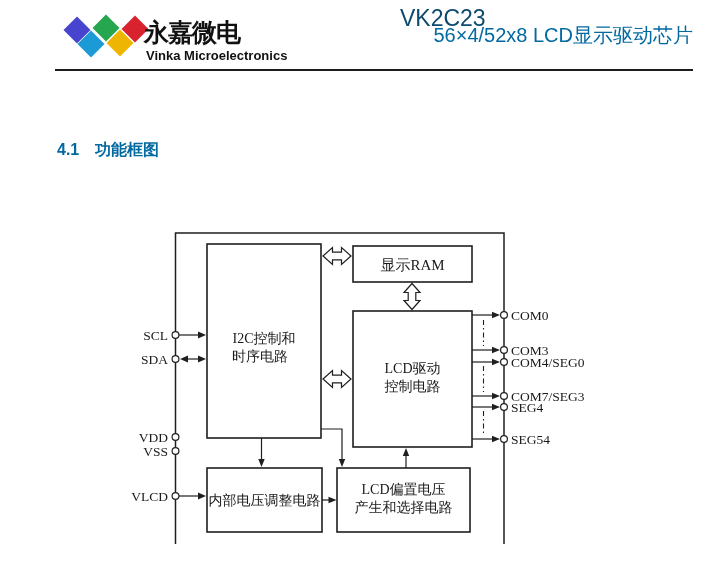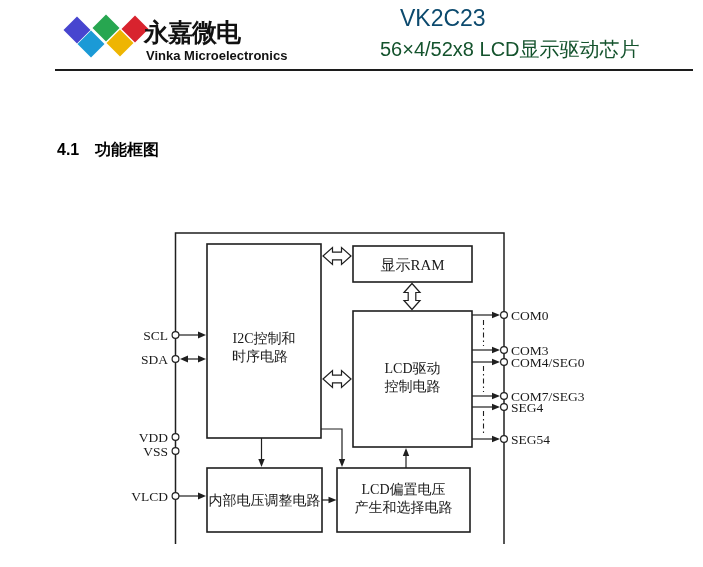--- a/index.html
+++ b/index.html
@@ -5,27 +5,27 @@
   html,body{margin:0;padding:0;background:#ffffff;}
   .page{
     position:relative;width:703px;height:544px;background:#ffffff;overflow:hidden;
     font-family:"Liberation Sans","DejaVu Sans",sans-serif;color:#1a1a1a;
   }
   .abs{position:absolute;}
   
   .brand{left:144px;top:16px;font-size:25px;font-weight:bold;letter-spacing:-1px;color:#111;}
   .tagline{left:146px;top:48px;font-size:13px;font-weight:bold;color:#111;}
   .part-number{left:400px;top:5px;width:273px;text-align:left;font-size:23px;font-weight:normal;color:#0c4a6e;}
-  .subtitle{left:380px;top:36px;width:313px;text-align:left;font-size:20px;color:#14532d;}
+  .subtitle{left:380px;top:22px;width:313px;text-align:right;font-size:20px;color:#0369a1;}
   .subtitle .cn{font-family:"Liberation Serif","DejaVu Serif",serif;}
   .header-rule{left:55px;top:69px;width:638px;height:2px;background:#1c1c1c;}
   
   .h1{left:58px;top:97px;font-size:20px;font-weight:bold;color:#000;}
   .h1 .num{display:inline-block;width:35px;}
-  .h2{left:57px;top:140px;font-size:16px;font-weight:bold;color:#000000;}
+  .h2{left:57px;top:140px;font-size:16px;font-weight:bold;color:#0369a1;}
   .h2 .num{display:inline-block;width:38px;}
   
   svg text{
     font-family:"Liberation Serif","DejaVu Serif",serif;
     fill:#1a1a1a;
   }
   .blk-label{font-size:14px;}
   .ram-label{font-size:15px;}
   .pin-label{font-size:13.5px;}
 </style>

